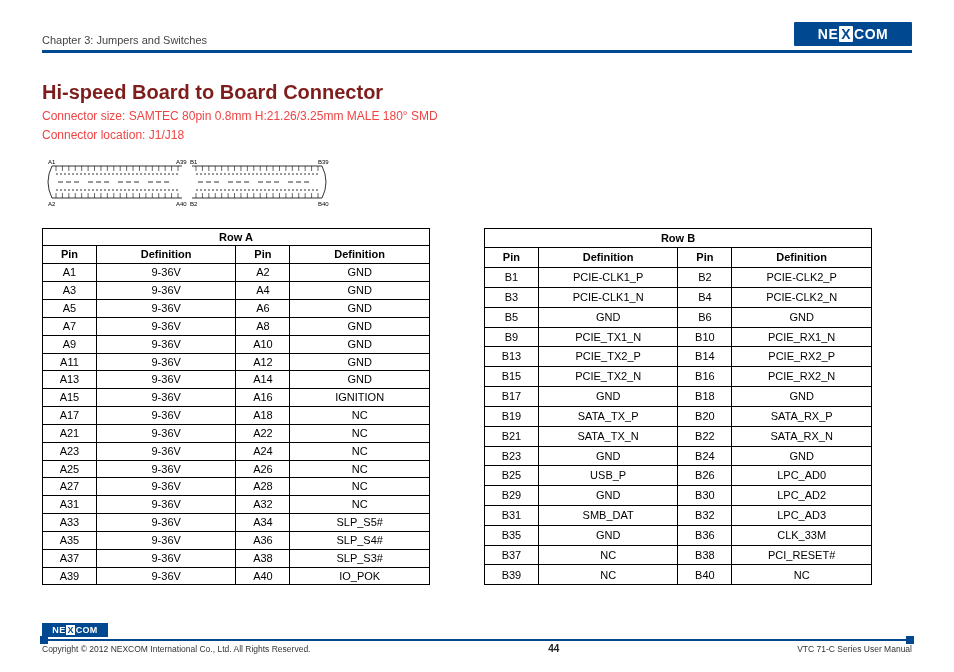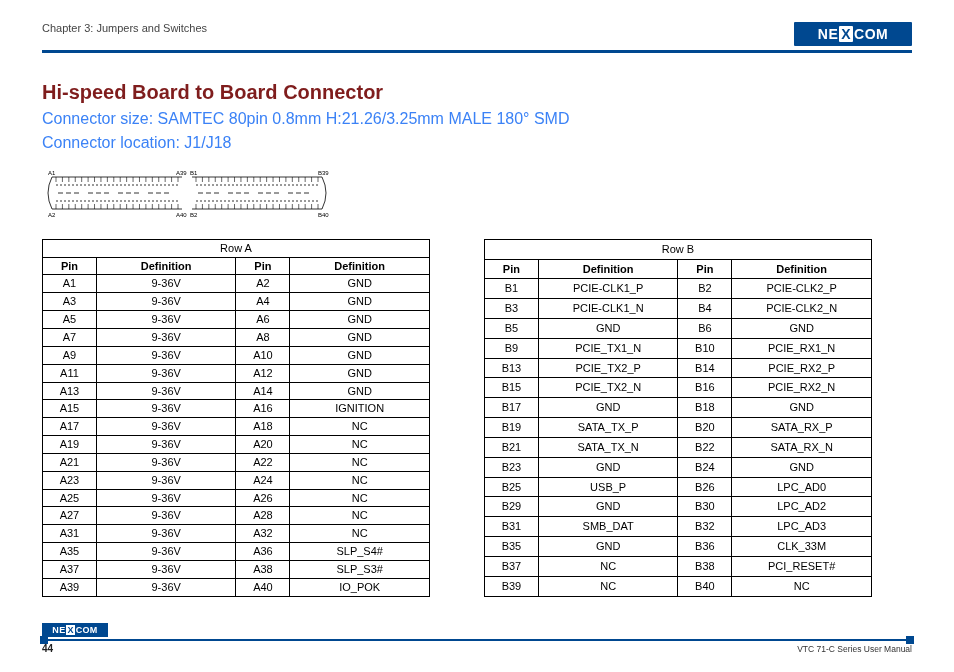--- a/index.html
+++ b/index.html
@@ -8,21 +8,21 @@
     background: #fff;
     color: #000;
     width: 954px;
     height: 672px;
     position: relative;
     padding: 22px 42px 0 42px;
   }
   .topbar {
     display: flex;
     justify-content: space-between;
-    align-items: flex-start;
+    align-items: flex-end;
     margin-bottom: 4px;
   }
   .chapter {
     font-size: 11px;
     color: #444;
   }
   .logo-top {
     width: 118px;
     height: 24px;
     background: #004890;
@@ -43,22 +43,22 @@
     margin-bottom: 28px;
   }
   h1.title {
     font-family: "Segoe UI", Arial, sans-serif;
     font-size: 20px;
     font-weight: 700;
     color: #7f1d1d;
     margin-bottom: 4px;
   }
   .spec-line {
-    font-size: 16px;
-    color: #3b82f6;
+    font-size: 12px;
+    color: #ef4444;
     line-height: 1.4;
     margin-bottom: 2px;
   }
   .diagram {
     margin-top: 8px;
     margin-bottom: 12px;
   }
   .tables {
     display: flex;
     gap: 54px;
@@ -69,21 +69,21 @@
     font-size: 11px;
   }
   table th, table td {
     border: 1px solid #000;
     padding: 1px 4px;
     text-align: center;
     line-height: 1.35;
     font-weight: normal;
   }
   table .group-head {
-    font-weight: 400;
+    font-weight: 700;
     text-align: center;
   }
   table .col-head {
     font-weight: 700;
     text-align: center;
     margin-top: 36px;
   }
   table .pin { width: 54px; }
   table .def { width: 140px; }
   .footer {
@@ -241,26 +241,20 @@
           <td class="pin">A16</td>
           <td class="def">IGNITION</td>
         </tr>
         <tr>
           <td class="pin">A17</td>
           <td class="def">9-36V</td>
           <td class="pin">A18</td>
           <td class="def">NC</td>
         </tr>
         <tr>
-          <td class="pin">A19</td>
-          <td class="def">9-36V</td>
-          <td class="pin">A20</td>
-          <td class="def">NC</td>
-        </tr>
-        <tr>
           <td class="pin">A21</td>
           <td class="def">9-36V</td>
           <td class="pin">A22</td>
           <td class="def">NC</td>
         </tr>
         <tr>
           <td class="pin">A23</td>
           <td class="def">9-36V</td>
           <td class="pin">A24</td>
           <td class="def">NC</td>
@@ -275,20 +269,26 @@
           <td class="pin">A27</td>
           <td class="def">9-36V</td>
           <td class="pin">A28</td>
           <td class="def">NC</td>
         </tr>
         <tr>
           <td class="pin">A31</td>
           <td class="def">9-36V</td>
           <td class="pin">A32</td>
           <td class="def">NC</td>
+        </tr>
+        <tr>
+          <td class="pin">A33</td>
+          <td class="def">9-36V</td>
+          <td class="pin">A34</td>
+          <td class="def">SLP_S5#</td>
         </tr>
         <tr>
           <td class="pin">A35</td>
           <td class="def">9-36V</td>
           <td class="pin">A36</td>
           <td class="def">SLP_S4#</td>
         </tr>
         <tr>
           <td class="pin">A37</td>
           <td class="def">9-36V</td>
@@ -418,16 +418,17 @@
 </div>
 
 <div class="footer">
   <div class="footer-logo">
     <span>NE</span>
       <span class="xc">X</span>
       <span>COM</span>
   </div>
   <div class="footer-line"></div>
   <div class="footer-row">
+    <span>Copyright © 2012 NEXCOM International Co., Ltd. All Rights Reserved.</span>
     <span class="page-num">44</span>
     <span>VTC 71-C Series User Manual</span>
   </div>
 </div>
 
 </body></html>

